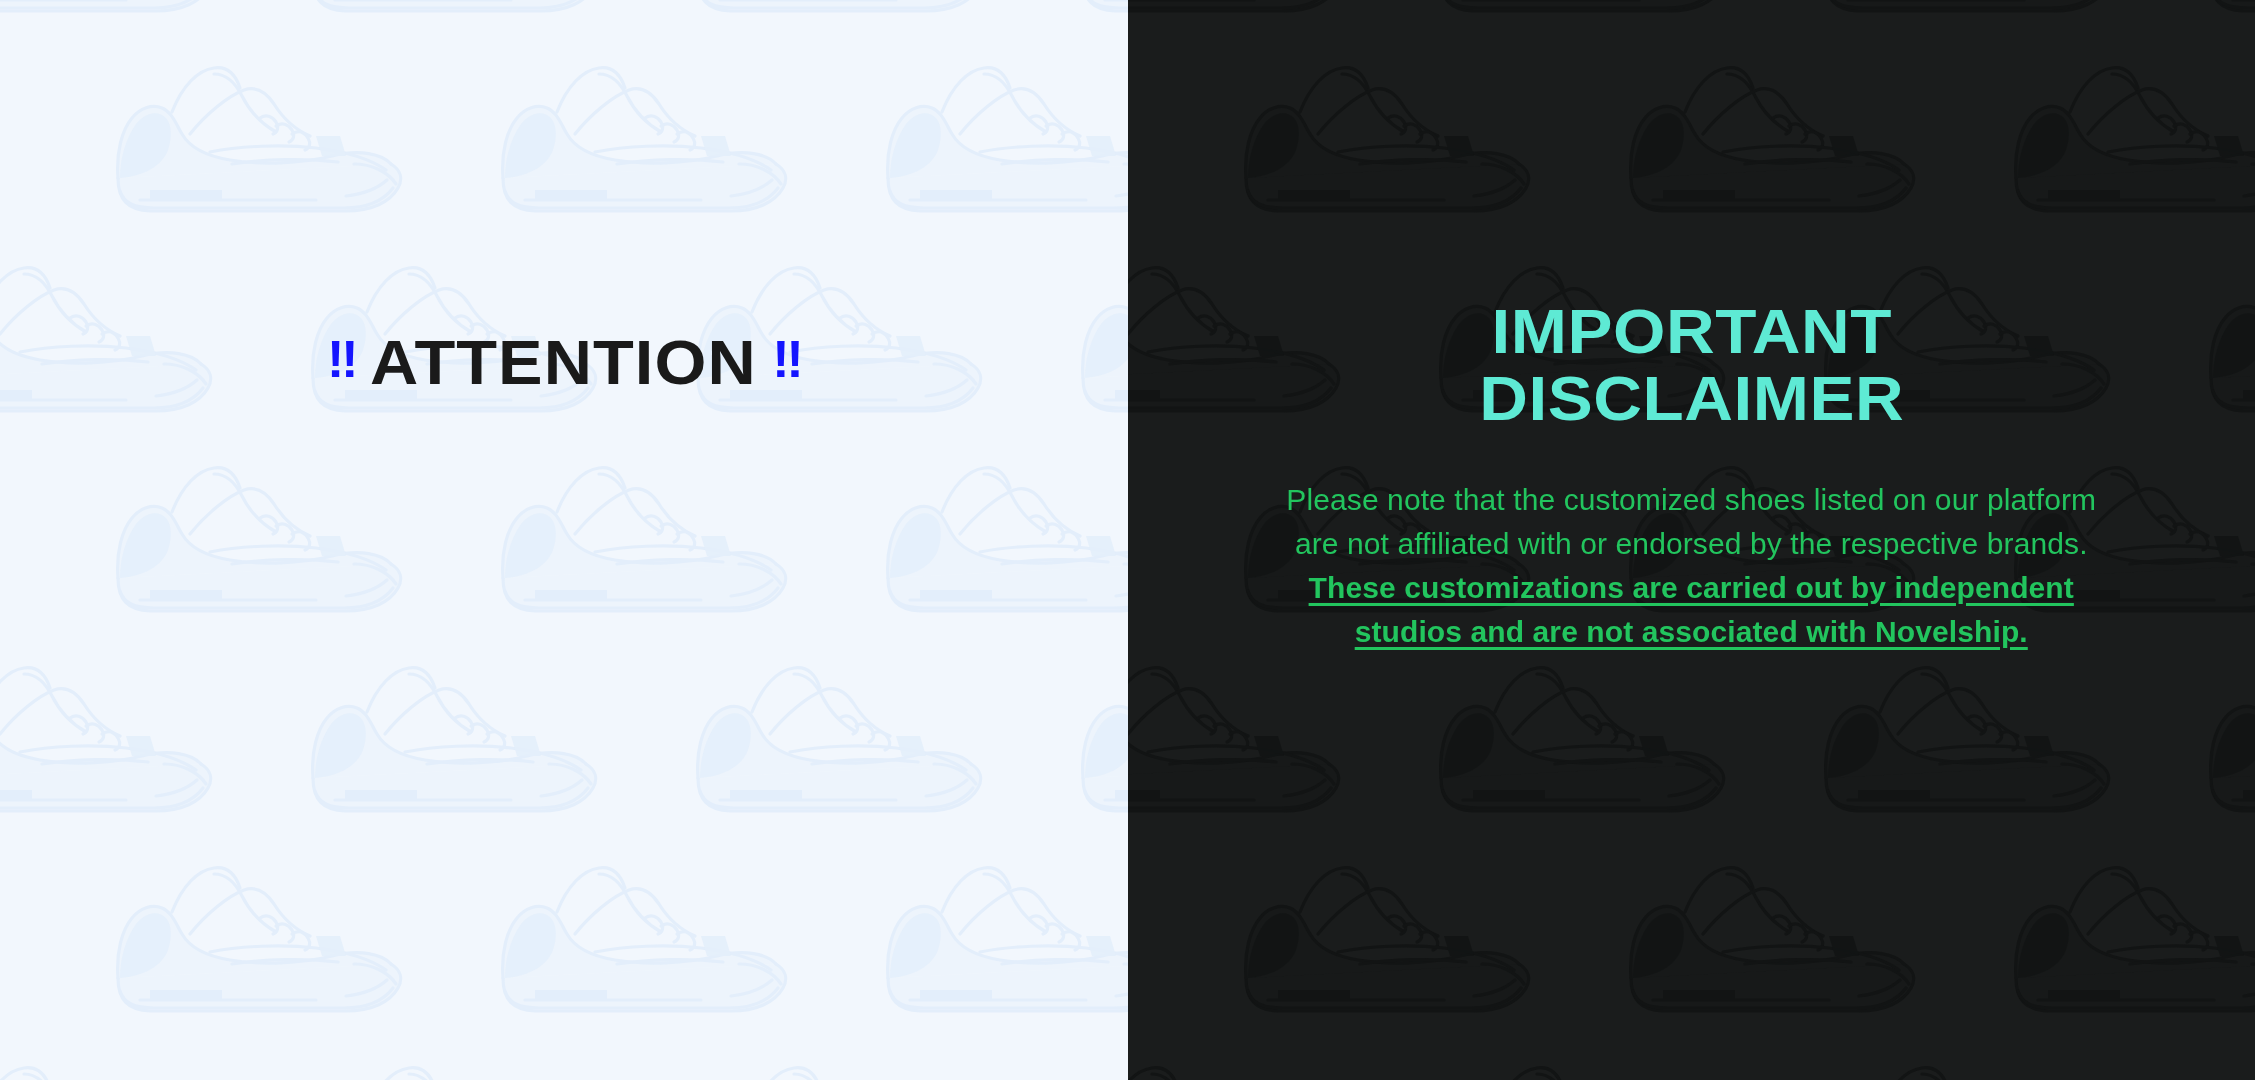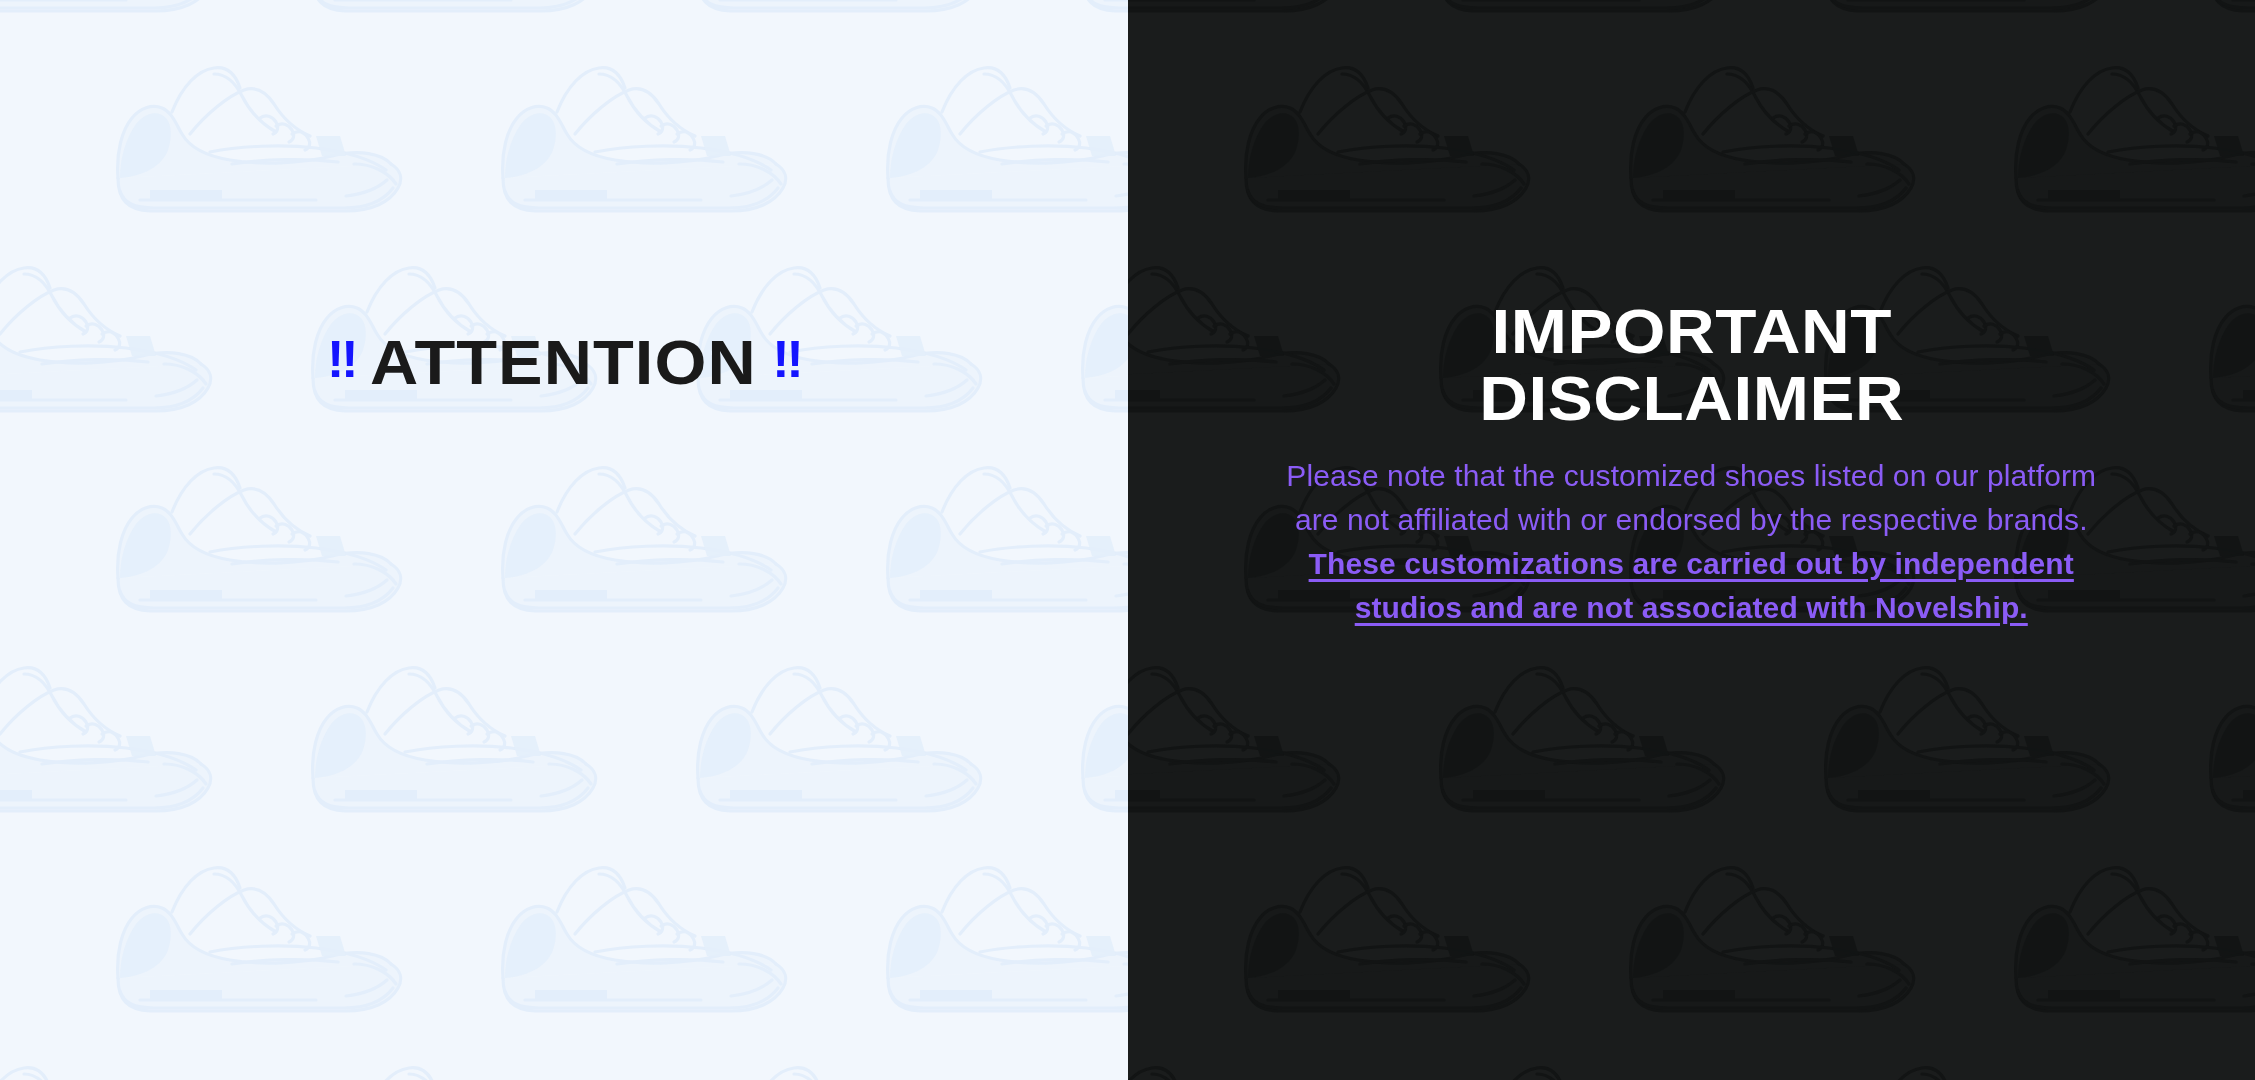--- a/index.html
+++ b/index.html
@@ -99,21 +99,21 @@
     font-size: 52px;
     font-weight: 900;
     line-height: 1;
     letter-spacing: -3px;
     position: relative;
     top: -3px;
   }
 
   .heading-dark {
     font-size: 63px;
-    color: #ffffff;
+    color: #5eead4;
     letter-spacing: 0.5px;
     line-height: 1.06;
   }
   .heading-dark .hl {
     display: block;
     transform: scaleX(1.07);
   }
 
   .body-text {
     margin: 0 auto;
@@ -121,23 +121,23 @@
     line-height: 44px;
     font-weight: 400;
     letter-spacing: 0.1px;
   }
   .body-light {
     color: #1A1A1A;
     width: 800px;
     margin-top: 27px;
   }
   .body-dark {
-    color: #8b5cf6;
+    color: #22c55e;
     width: 830px;
-    margin-top: 22px;
+    margin-top: 46px;
   }
   .body-text .em {
     font-weight: 700;
     text-decoration: underline;
     text-underline-offset: 5px;
     text-decoration-thickness: 3px;
   }
 </style>
 </head>
 <body>

